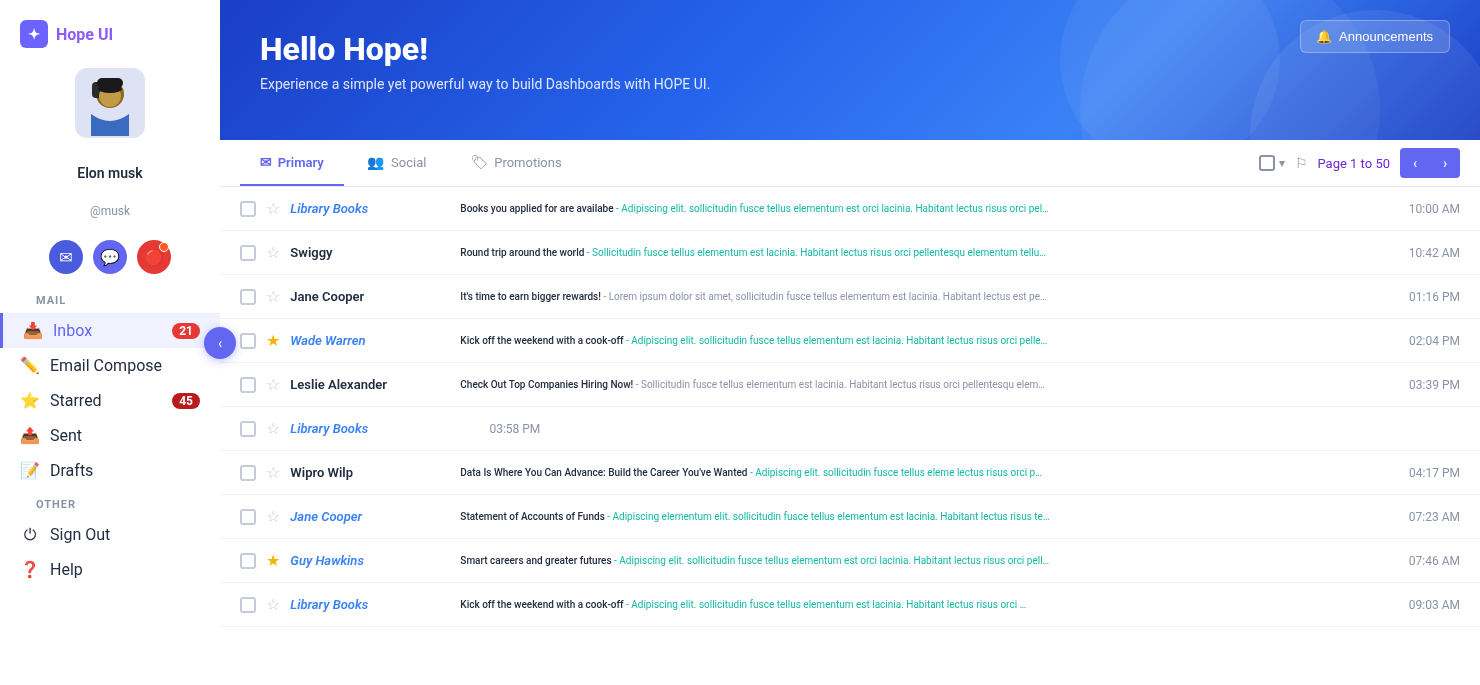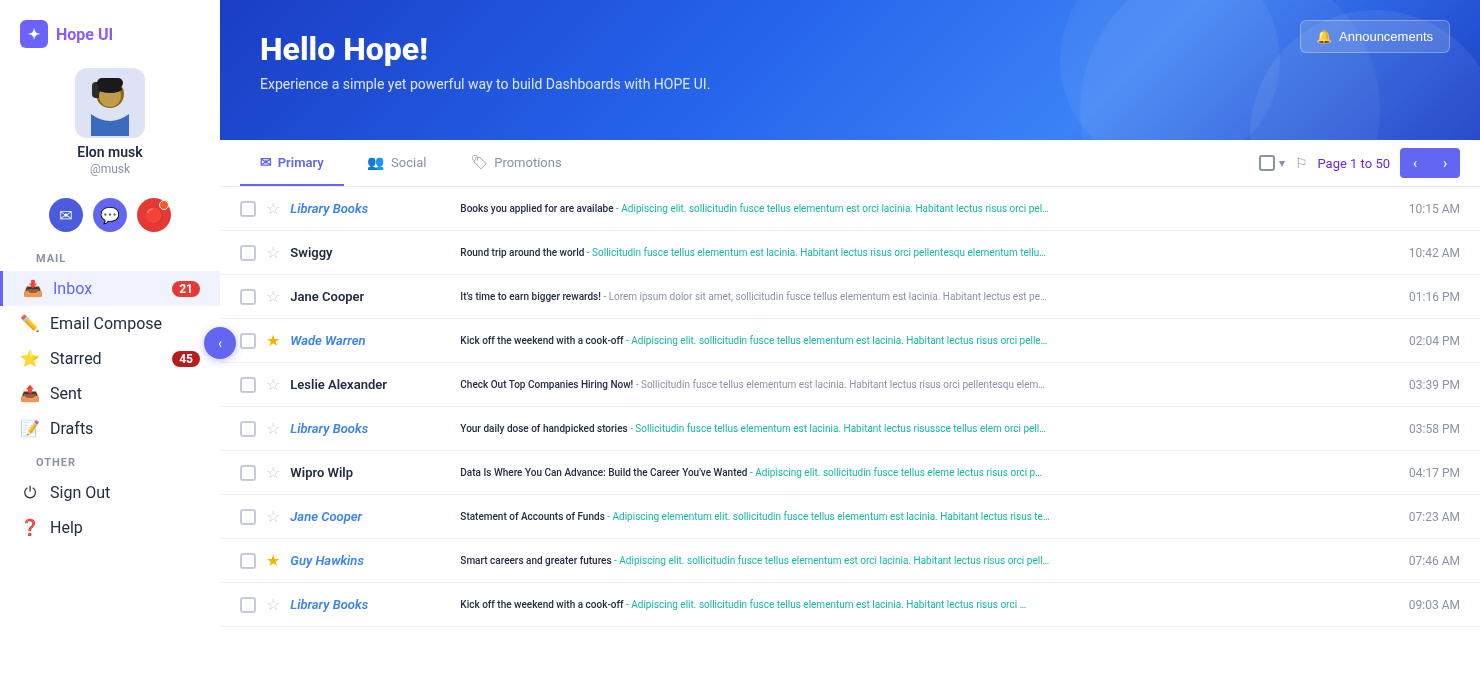--- a/index.html
+++ b/index.html
@@ -28,21 +28,21 @@
     }
     .logo-icon {
       width: 28px; height: 28px;
       background: #6c63ff;
       border-radius: 6px;
       display: flex; align-items: center; justify-content: center;
       color: #fff; font-size: 14px; font-weight: bold;
     }
     .logo-text { font-size: 16px; font-weight: 700; color: #8b5cf6; }
     .avatar-area {
-      display: flex; flex-direction: column; align-items: center; margin-bottom: 12px;
+      display: flex; flex-direction: column; align-items: center; margin-bottom: 12px; gap: 21px;
     }
     .avatar-img {
       width: 70px; height: 70px; border-radius: 12px;
       background: #dde3f5;
       overflow: hidden;
       display: flex; align-items: center; justify-content: center;
       border: 2px solid #e0e4ef;
     }
     .user-name { font-size: 14px; font-weight: 600; color: #232d42; margin-top: 6px; }
     .user-handle { font-size: 12px; color: #8a92a6; margin-top: 2px; }
@@ -342,21 +342,21 @@
 
     <div class="email-list" id="email-list">
     <div class="email-row">
     <div class="email-check"></div>
     <div class="star-icon ">☆</div>
     <div class="email-sender blue-link">Library Books</div>
     <div class="email-body">
       <span class="email-subject">Books you applied for are availabe</span>
       <span class="email-preview teal"> - Adipiscing elit. sollicitudin fusce tellus elementum est orci lacinia. Habitant lectus risus orci pel…</span>
     </div>
-    <div class="email-time">10:15 AM</div>
+    <div class="email-time">10:00 AM</div>
   </div>
         <div class="email-row">
     <div class="email-check"></div>
     <div class="star-icon ">☆</div>
     <div class="email-sender ">Swiggy</div>
     <div class="email-body">
       <span class="email-subject">Round trip around the world</span>
       <span class="email-preview teal"> - Sollicitudin fusce tellus elementum est lacinia. Habitant lectus risus orci pellentesqu elementum tellu…</span>
     </div>
     <div class="email-time">10:42 AM</div>
@@ -388,24 +388,20 @@
     <div class="email-body">
       <span class="email-subject">Check Out Top Companies Hiring Now!</span>
       <span class="email-preview "> - Sollicitudin fusce tellus elementum est lacinia. Habitant lectus risus orci pellentesqu elem…</span>
     </div>
     <div class="email-time">03:39 PM</div>
   </div>
         <div class="email-row">
     <div class="email-check"></div>
     <div class="star-icon ">☆</div>
     <div class="email-sender blue-link">Library Books</div>
-    <div class="email-body">
-      <span class="email-subject">Your daily dose of handpicked stories</span>
-      <span class="email-preview teal"> - Sollicitudin fusce tellus elementum est lacinia. Habitant lectus risussce tellus elem orci pell…</span>
-    </div>
     <div class="email-time">03:58 PM</div>
   </div>
         <div class="email-row">
     <div class="email-check"></div>
     <div class="star-icon ">☆</div>
     <div class="email-sender ">Wipro Wilp</div>
     <div class="email-body">
       <span class="email-subject">Data Is Where You Can Advance: Build the Career You've Wanted</span>
       <span class="email-preview teal"> - Adipiscing elit. sollicitudin fusce tellus eleme lectus risus orci p…</span>
     </div>

